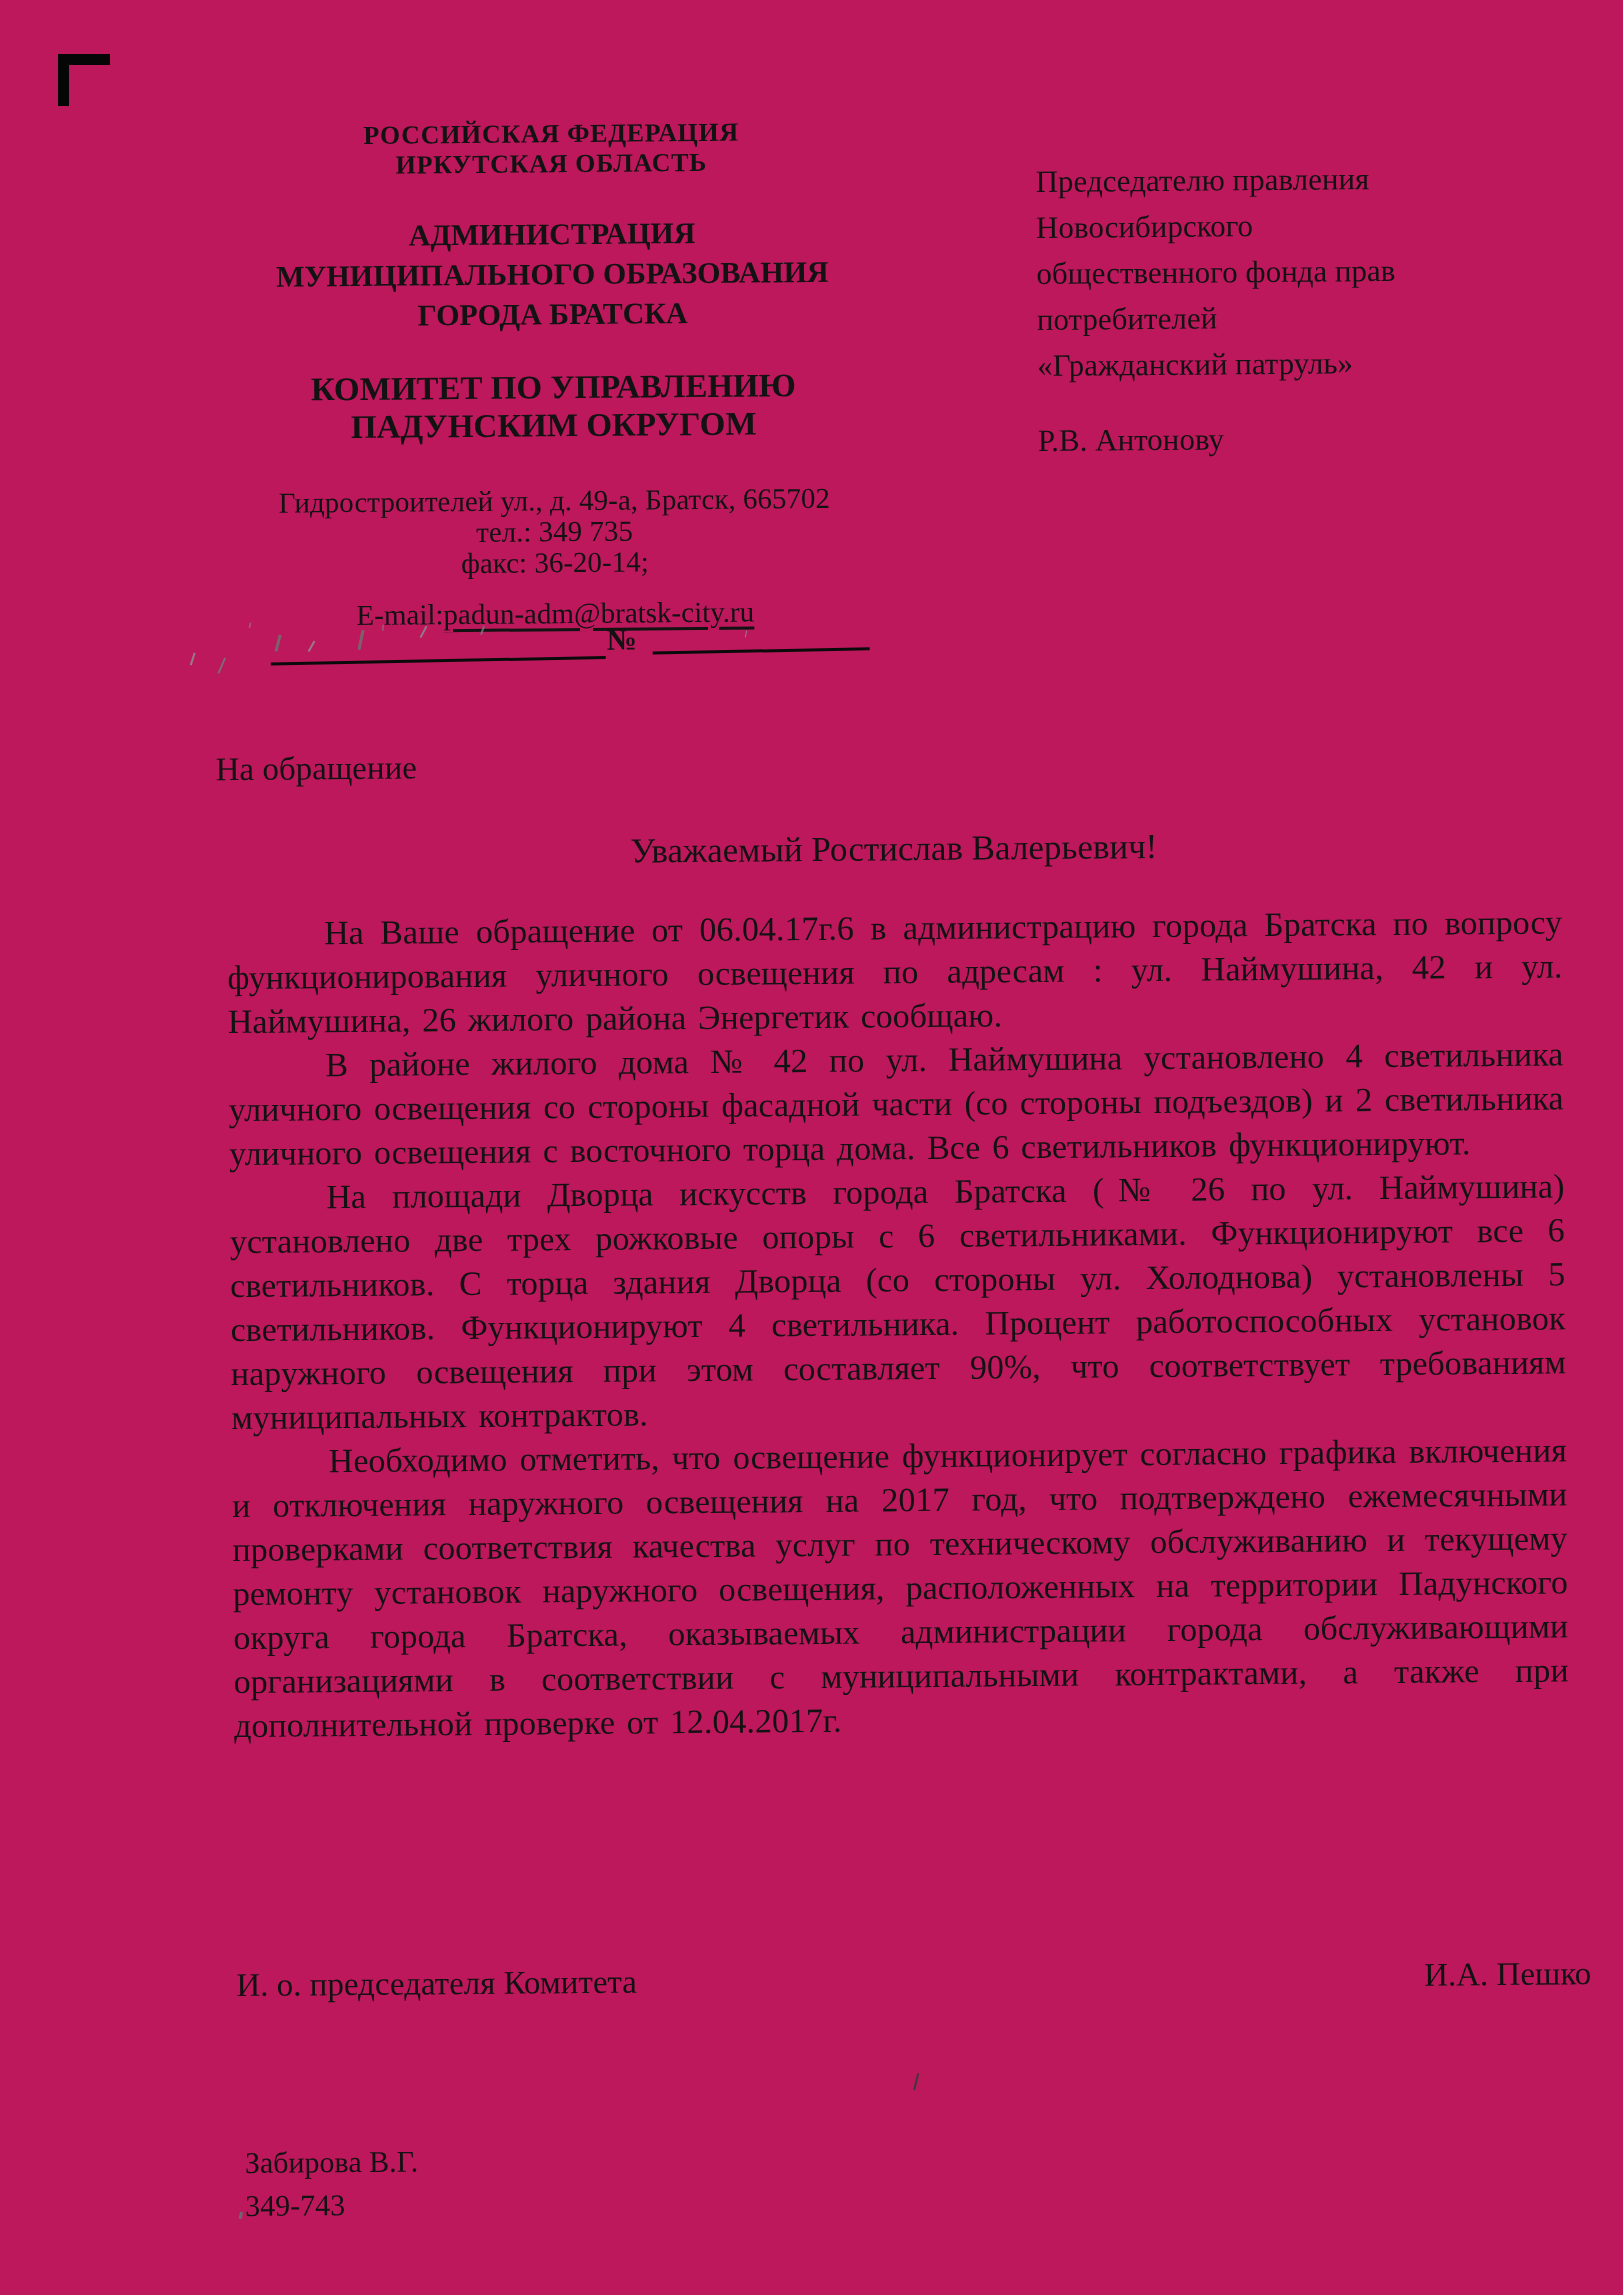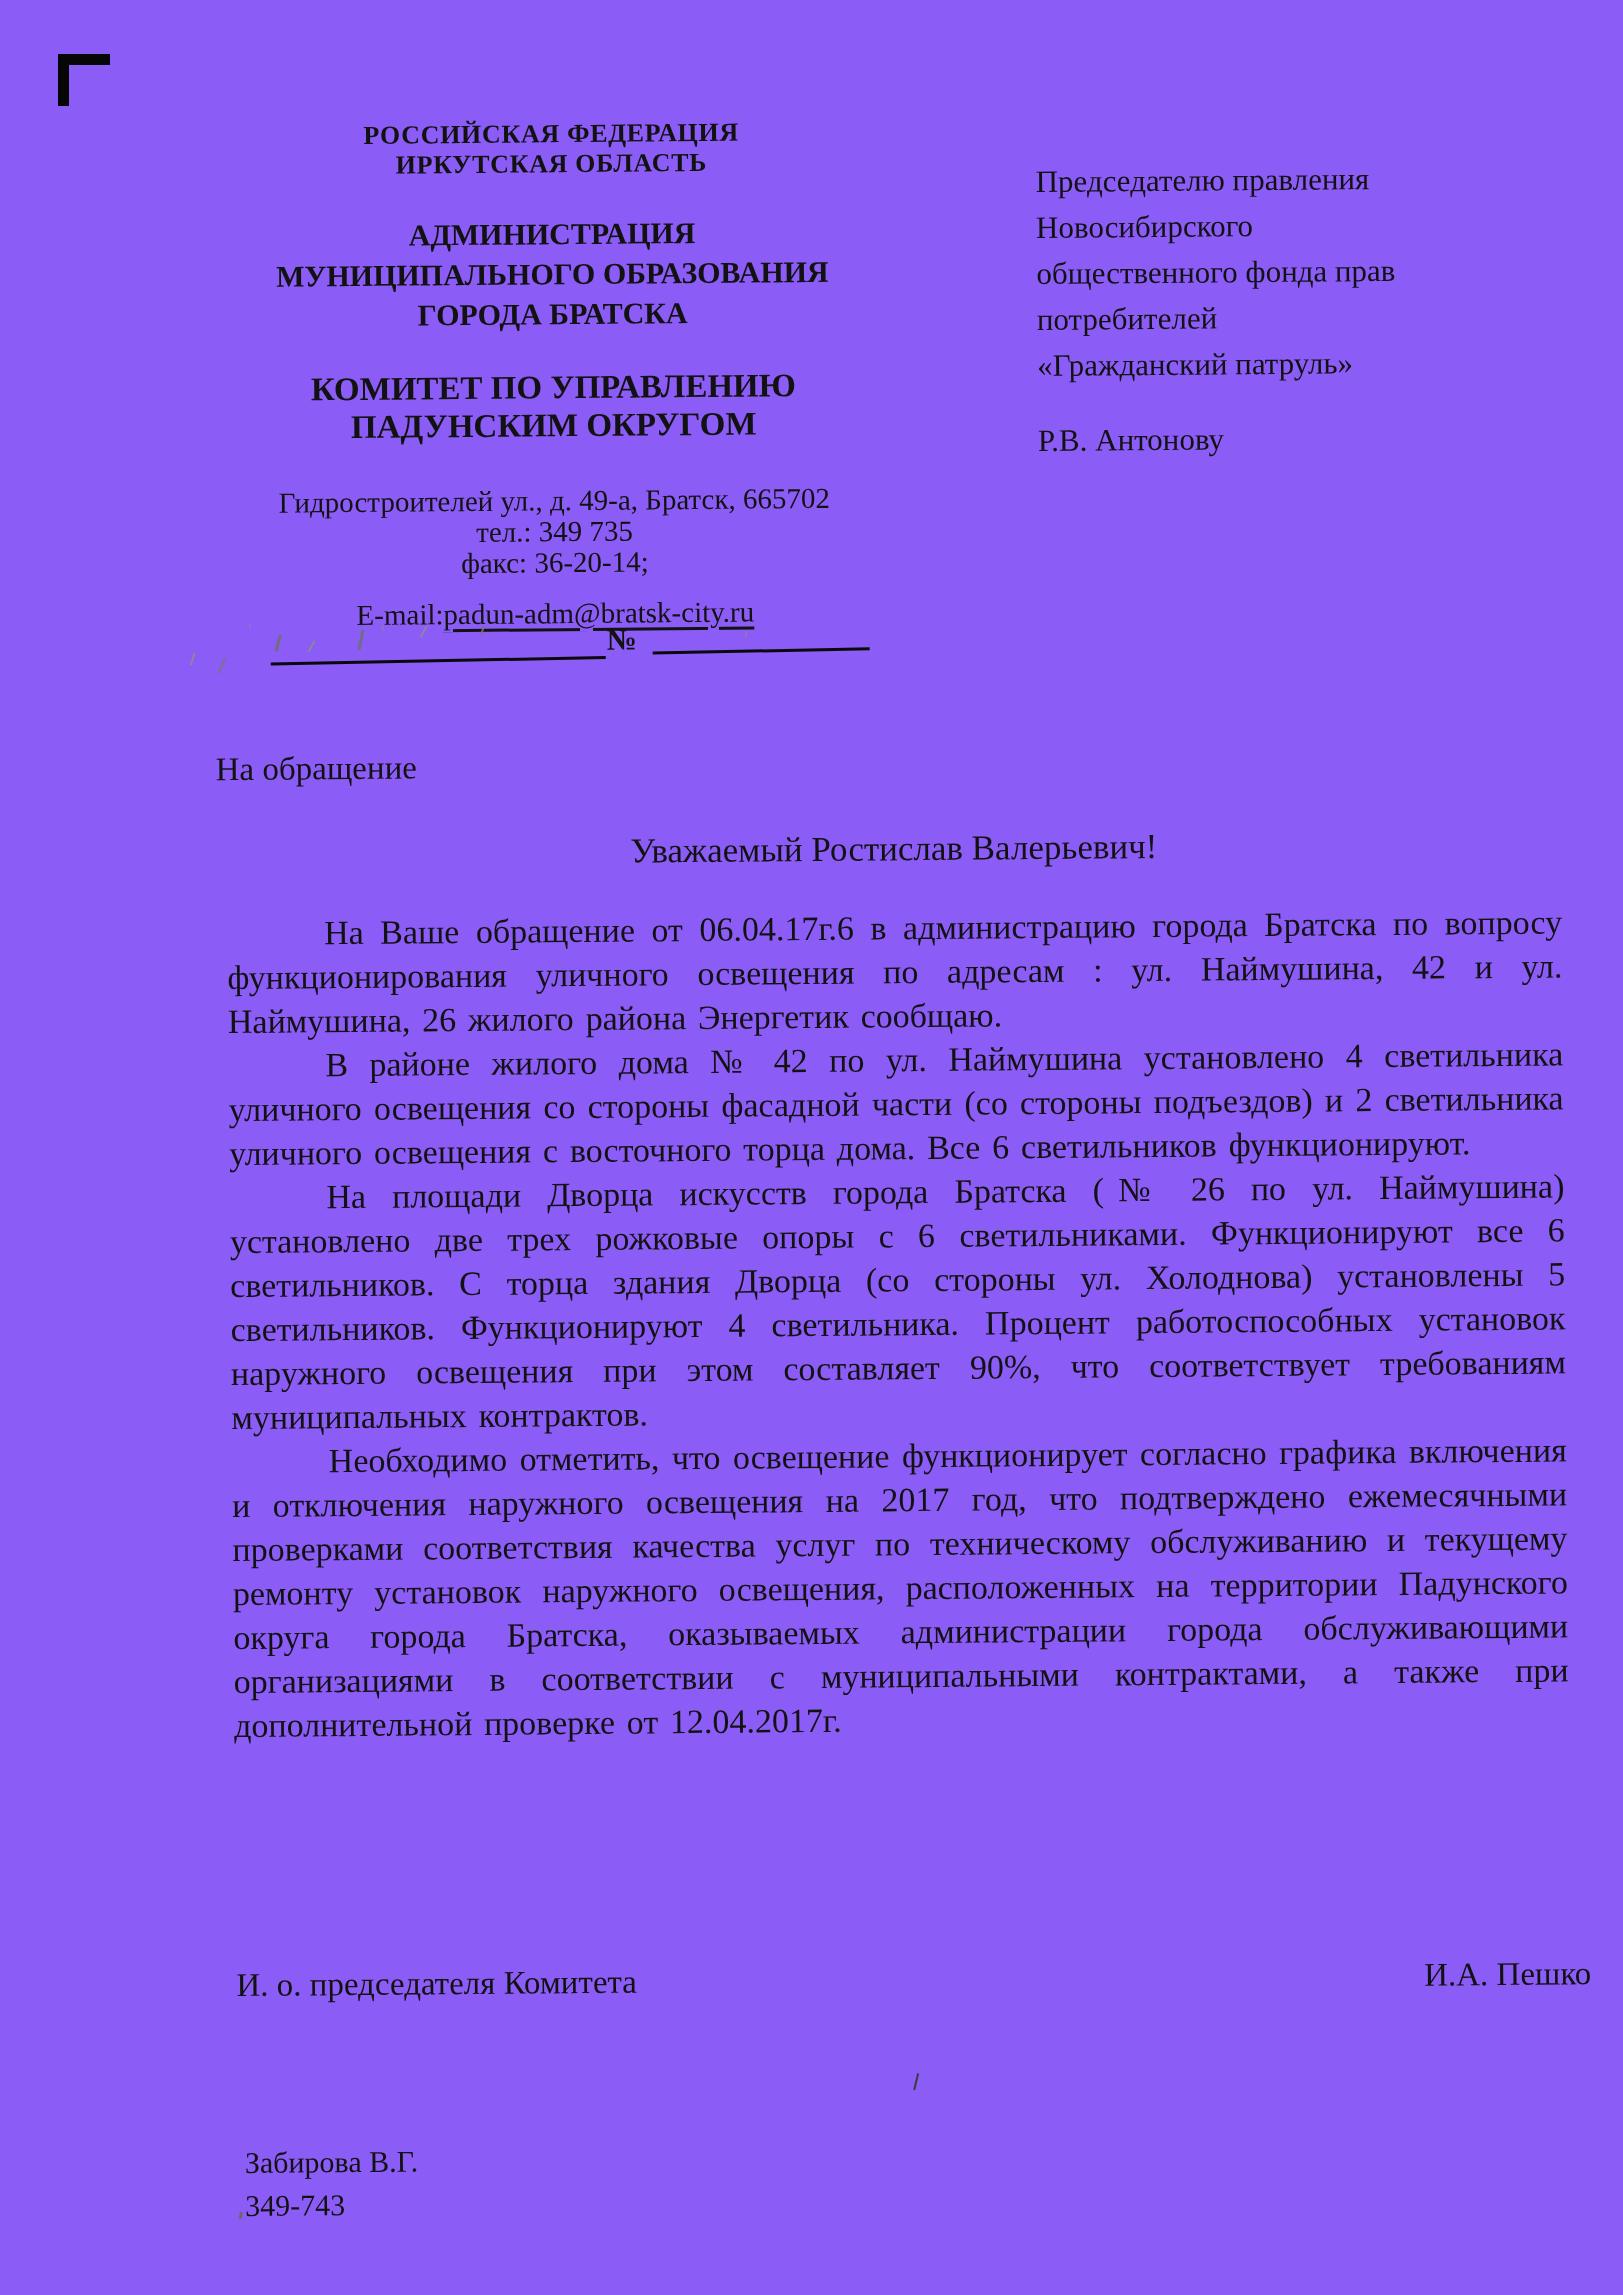--- a/index.html
+++ b/index.html
@@ -1,19 +1,19 @@
 <!DOCTYPE html>
 <html lang="ru" style="font-size:10.5px"><head>
 <meta charset="utf-8">
 <style>
   html,body{margin:0;padding:0;background:#e8e8e8;}
   .page{
     position:relative;
     width:1623px;height:2295px;
-    background:#8b5cf6;
+    background:#be185d;
     font-family:"Liberation Serif","DejaVu Serif",serif;
     color:#121212;
     overflow:hidden;
   }
   .tilt{
     position:absolute;inset:0;
     transform:rotate(-0.5deg);
     transform-origin:812px 1145px;
   }
   

